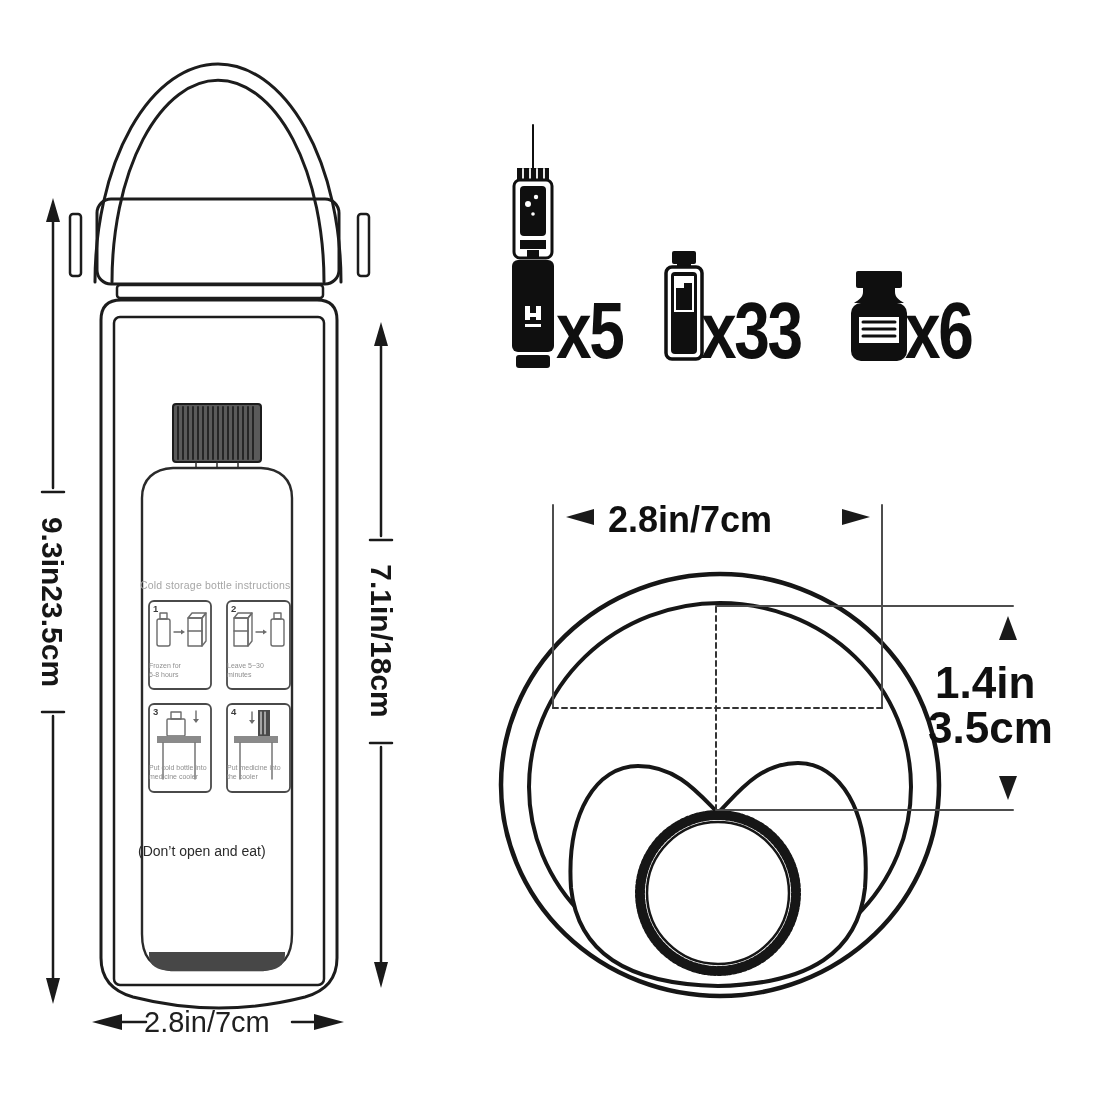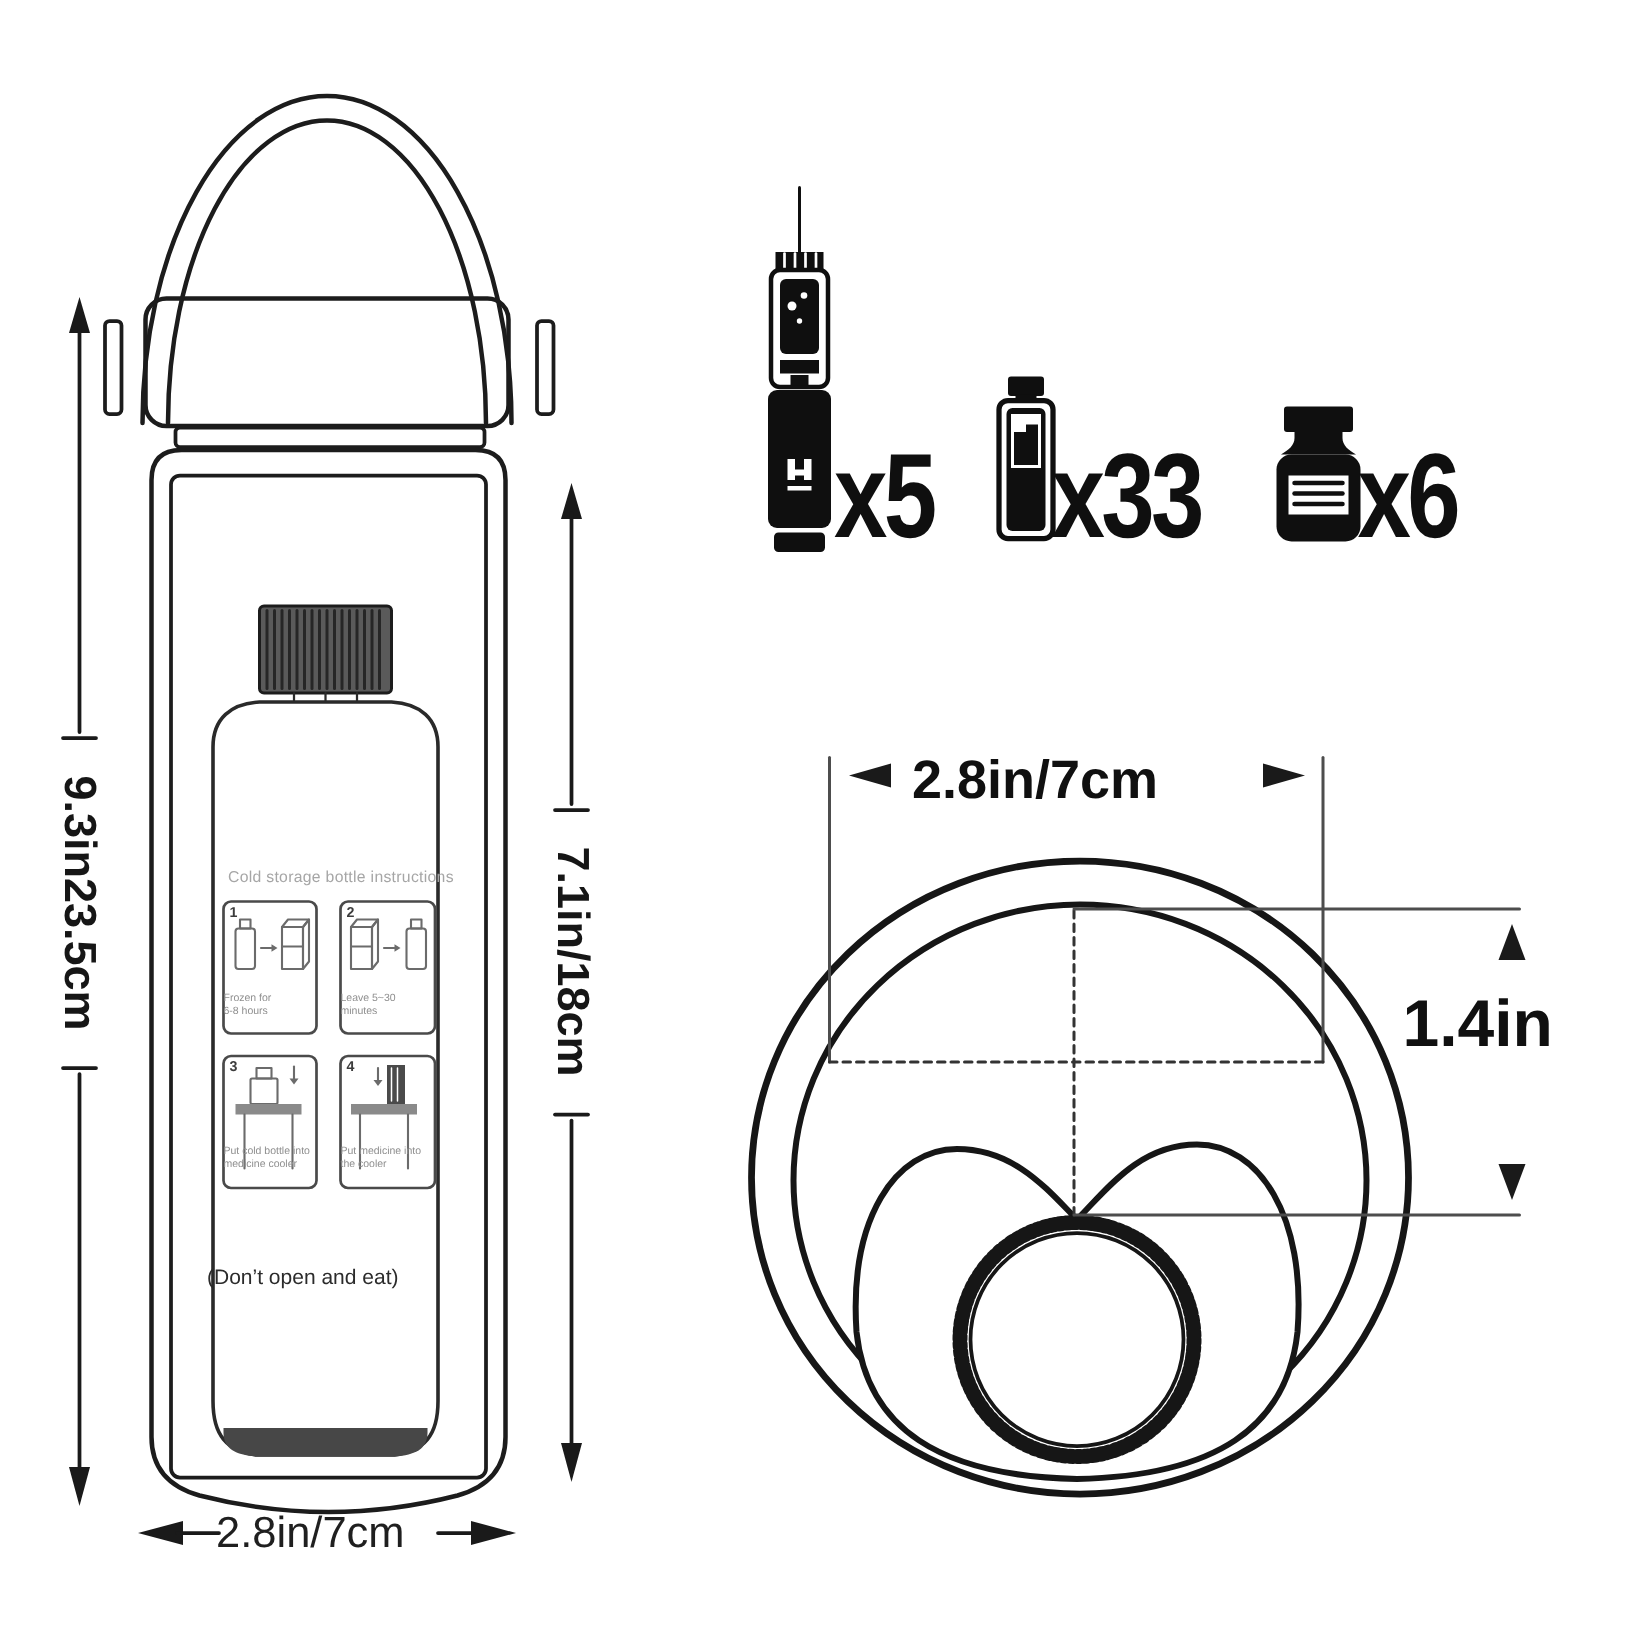--- a/index.html
+++ b/index.html
@@ -233,21 +233,21 @@
       <polygon points="1008,800 999,776 1017,776" fill="#1a1a1a"></polygon>
     </g>
   </svg>
 
   <div class="abs dim-label v-label" style="left:52px;top:602px;">9.3in23.5cm</div>
 
   <div class="abs dim-label v-label" style="left:381px;top:641px;">7.1in/18cm</div>
 
   <div class="abs width-label h-center" style="left:144px;top:1006px;width:150px;">2.8in/7cm</div>
 
-  <div class="abs label-title h-center" style="left:152px;top:579px;width:160px;">Cold storage bottle instructions</div>
+  <div class="abs label-title h-center" style="left:140px;top:579px;width:160px;">Cold storage bottle instructions</div>
 
   <div class="abs step-num" style="left:153px;top:604px;">1</div>
   <div class="abs step-num" style="left:231px;top:604px;">2</div>
   <div class="abs step-num" style="left:153px;top:707px;">3</div>
   <div class="abs step-num" style="left:231px;top:707px;">4</div>
 
   <div class="abs caption h-center" style="left:149px;top:661px;width:62px;">
     <span>Frozen for</span>
     <span>6-8 hours</span>
   </div>
@@ -265,14 +265,15 @@
   </div>
 
   <div class="abs warning h-center" style="left:138px;top:797px;width:168px;">(Don’t open and eat)</div>
 
   <div class="abs count" style="left:556px;top:291px;">x5</div>
   <div class="abs count" style="left:701px;top:291px;">x33</div>
   <div class="abs count" style="left:905px;top:291px;">x6</div>
 
   <div class="abs big-dim h-center" style="left:608px;top:499px;width:220px;">2.8in/7cm</div>
   <div class="abs depth-dim h-center" style="left:935px;top:661px;width:150px;">1.4in</div>
+  <div class="abs depth-dim h-center" style="left:928px;top:706px;width:150px;">3.5cm</div>
 
 </div>
 
 </body></html>

